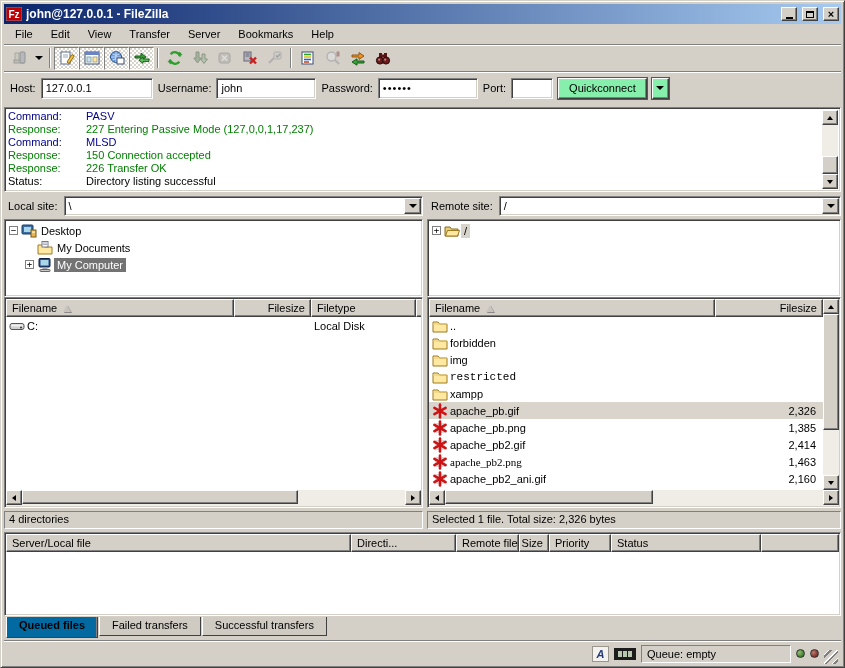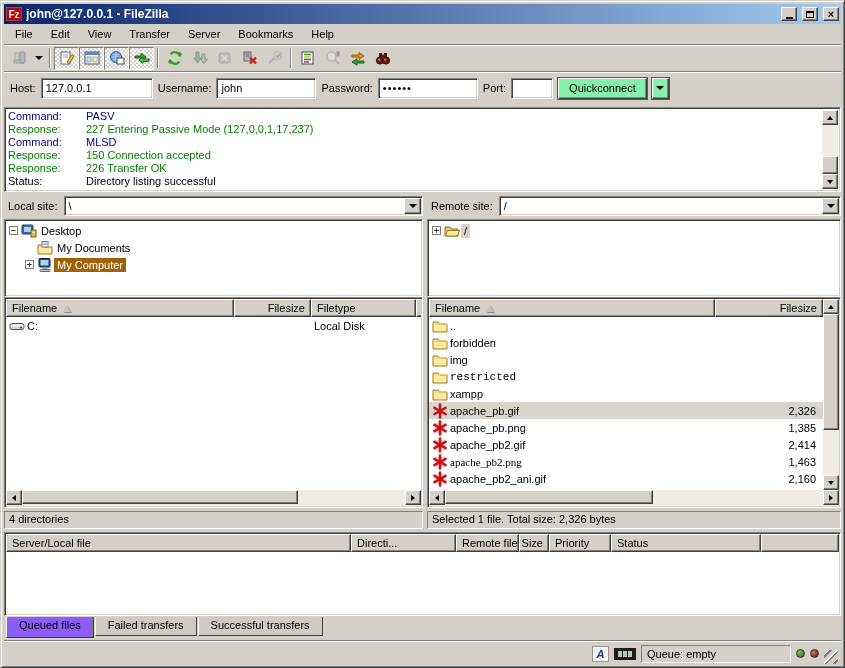--- a/index.html
+++ b/index.html
@@ -96,21 +96,21 @@
   .treebox { margin-top:2px; height:78px; flex:0 0 78px; background:#fff; overflow:hidden;
     border:1px solid; border-color:#808080 #fff #fff #808080;
     box-shadow:inset 1px 1px 0 #404040, inset -1px -1px 0 #d4d0c8; padding:2px 2px; }
   .tree-row { height:17px; display:flex; align-items:center; white-space:nowrap; }
   .expander { width:9px; height:9px; flex:0 0 9px; background:#fff; border:1px solid #808080;
     display:flex; align-items:center; justify-content:center; font-size:9px; line-height:7px;
     font-family:"DejaVu Sans Mono",monospace; margin-right:3px; }
   .exp-spacer { width:12px; flex:0 0 12px; }
   .tree-icon { width:17px; flex:0 0 17px; display:flex; align-items:center; }
   .tree-label { padding:1px 3px; }
-  .tree-label.selected { background:#a16207; color:#fff; }
+  .tree-label.selected { background:#737373; color:#fff; }
   .tree-label.highlight { background:#d8d4cc; }
 
   .listbox { flex:1; margin-top:0; background:#fff; display:flex; flex-direction:column; min-height:0;
     border:1px solid; border-color:#808080 #fff #fff #808080;
     box-shadow:inset 1px 1px 0 #404040, inset -1px -1px 0 #d4d0c8; padding:1px; }
   .list-main { flex:1; display:flex; min-height:0; }
   .list-content { flex:1; display:flex; flex-direction:column; min-width:0; }
   .hdr-row { height:18px; flex:0 0 18px; display:flex; overflow:hidden; background:#a3a3a3;text-align:right; }
   .hdr-cell { border:1px solid; border-color:#fff #404040 #404040 #fff;
     box-shadow:inset -1px -1px 0 #808080; background:#d4d0c8; padding:1px 5px;
@@ -131,21 +131,21 @@
   
   .queuebox { margin-top:3px; flex:1; background:#fff; display:flex; flex-direction:column; min-height:0;
     border:1px solid; border-color:#808080 #fff #fff #808080;
     box-shadow:inset 1px 1px 0 #404040, inset -1px -1px 0 #d4d0c8; padding:1px; }
   .queue-body { flex:1; background:#fff; }
 
   
   .tabrow { height:24px; flex:0 0 24px; display:flex; align-items:flex-start; padding:1px 0 0 2px; gap:1px; }
   .tab { padding:2px 12px 3px; border:1px solid; border-color:#fff #404040 #404040 #fff;
     border-top:none; background:#cfcbc3; height:19px; }
-  .tab.active { background:#8b5cf6; font-weight:normal; height:21px; border-bottom-color:#404040;
+  .tab.active { background:#0369a1; font-weight:bold; height:21px; border-bottom-color:#404040;
     box-shadow:inset -1px 0 0 #808080; }
 
   
   .statusbar { height:24px; flex:0 0 24px; border-top:1px solid #808080; box-shadow:inset 0 1px 0 #fff;
     display:flex; align-items:center; justify-content:flex-end; gap:5px; padding:2px 3px 0 4px; }
   .ascii-ind { width:17px; height:16px; background:#f4f2ee; border:1px solid #9a968e;
     display:flex; align-items:center; justify-content:center; font-weight:bold; font-style:italic;
     font-size:11px; color:#223a7a; }
   .badge { width:22px; height:12px; background:#1c1c1c; display:flex; align-items:center;
     justify-content:center; gap:1px; }

